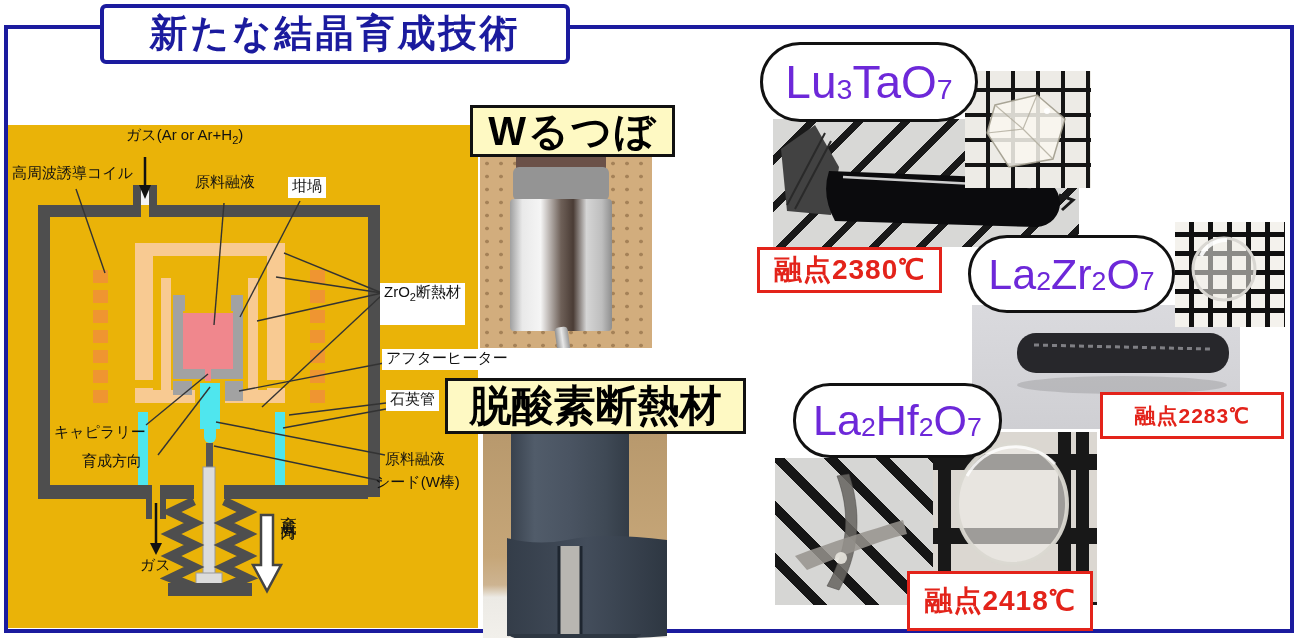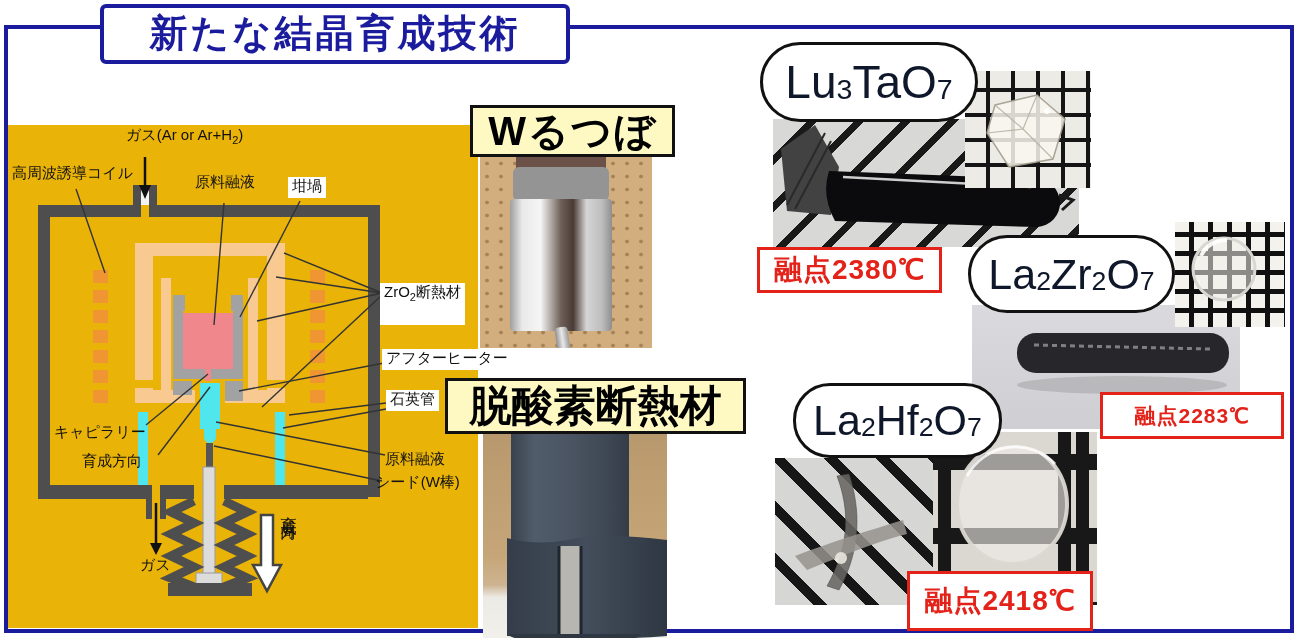--- a/index.html
+++ b/index.html
@@ -44,21 +44,21 @@
      background: repeating-linear-gradient(0deg, rgba(0,0,0,0) 0 14px, #101010 14px 19px),
                  repeating-linear-gradient(90deg, rgba(0,0,0,0) 0 14px, #101010 14px 19px), #f4f2ed; }
   .photo-hf-stripes { left:775px; top:458px; width:158px; height:147px;
      background: repeating-linear-gradient(45deg, rgba(0,0,0,0) 0 27px, #161616 27px 37px), #d6d6d4; }
   .photo-hf-grid { left:933px; top:432px; width:164px; height:173px;
      background: repeating-linear-gradient(0deg, rgba(0,0,0,0) 3px 61px, #181818 61px 77px),
                  repeating-linear-gradient(90deg, rgba(0,0,0,0) 0 5px, #181818 5px 18px, rgba(0,0,0,0) 18px 125px, #181818 125px 138px), #dbd7d1; }
 
   
   .bubble { position:absolute; background:#fff; border:3.5px solid #111; display:flex; align-items:center;
-    justify-content:center; color:#0f172a; z-index:3; }
+    justify-content:center; color:#6d28d9; z-index:3; }
   .bubble sub { font-size:.62em; margin-top:.55em; }
   .bubble-lu { left:760px; top:42px; width:218px; height:80px; border-radius:40px; font-size:46px; }
   .bubble-zr { left:968px; top:235px; width:207px; height:78px; border-radius:39px; font-size:43px; }
   .bubble-hf { left:793px; top:383px; width:209px; height:75px; border-radius:37px; font-size:43px; }
   .mpbox { position:absolute; background:#fff; border:3px solid #e3231a; color:#e3231a; font-weight:bold;
     display:flex; align-items:center; justify-content:center; z-index:4; letter-spacing:1px; }
   .mp-lu { left:757px; top:247px; width:185px; height:46px; font-size:28px; }
   .mp-zr { left:1100px; top:392px; width:184px; height:47px; font-size:21px; }
   .mp-hf { left:907px; top:571px; width:186px; height:60px; font-size:28px; }
 </style>

